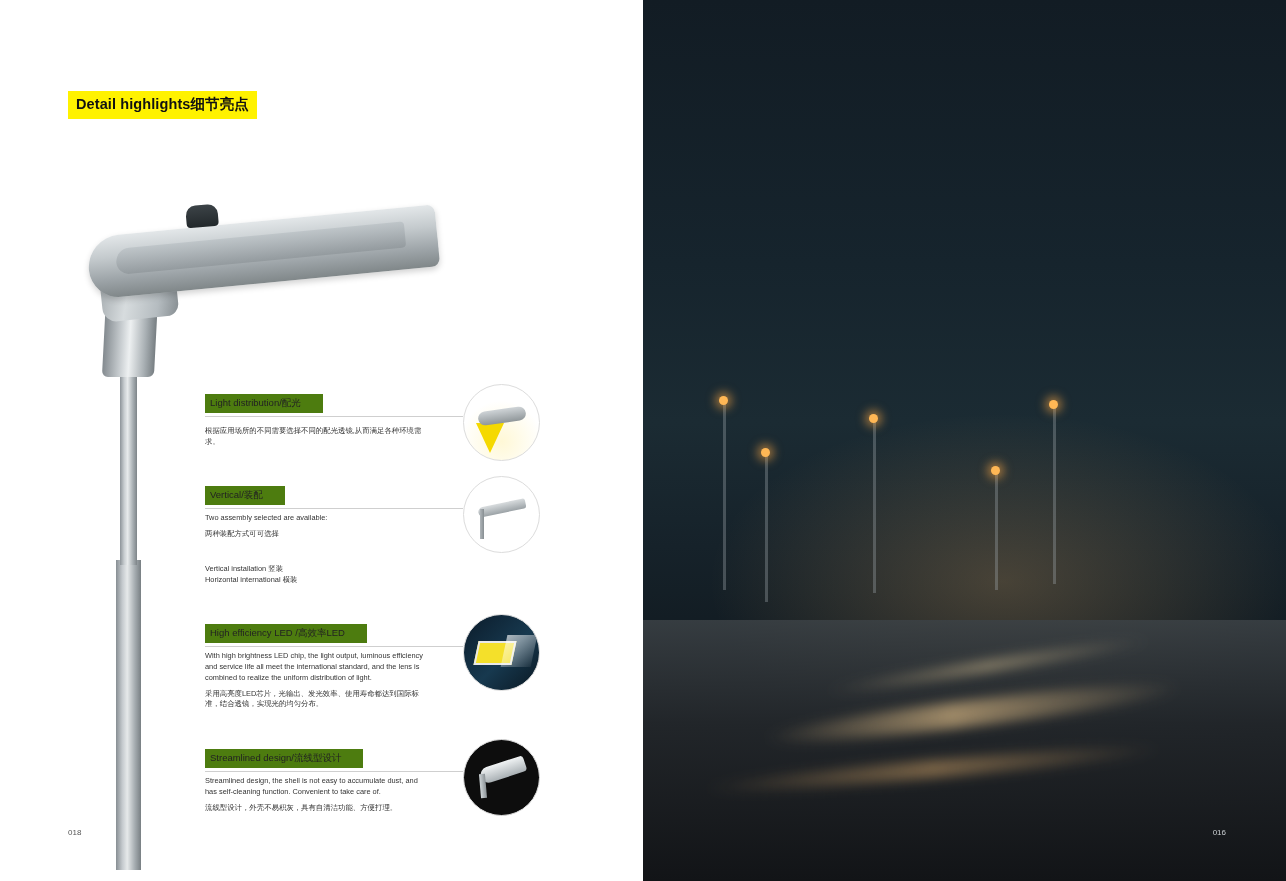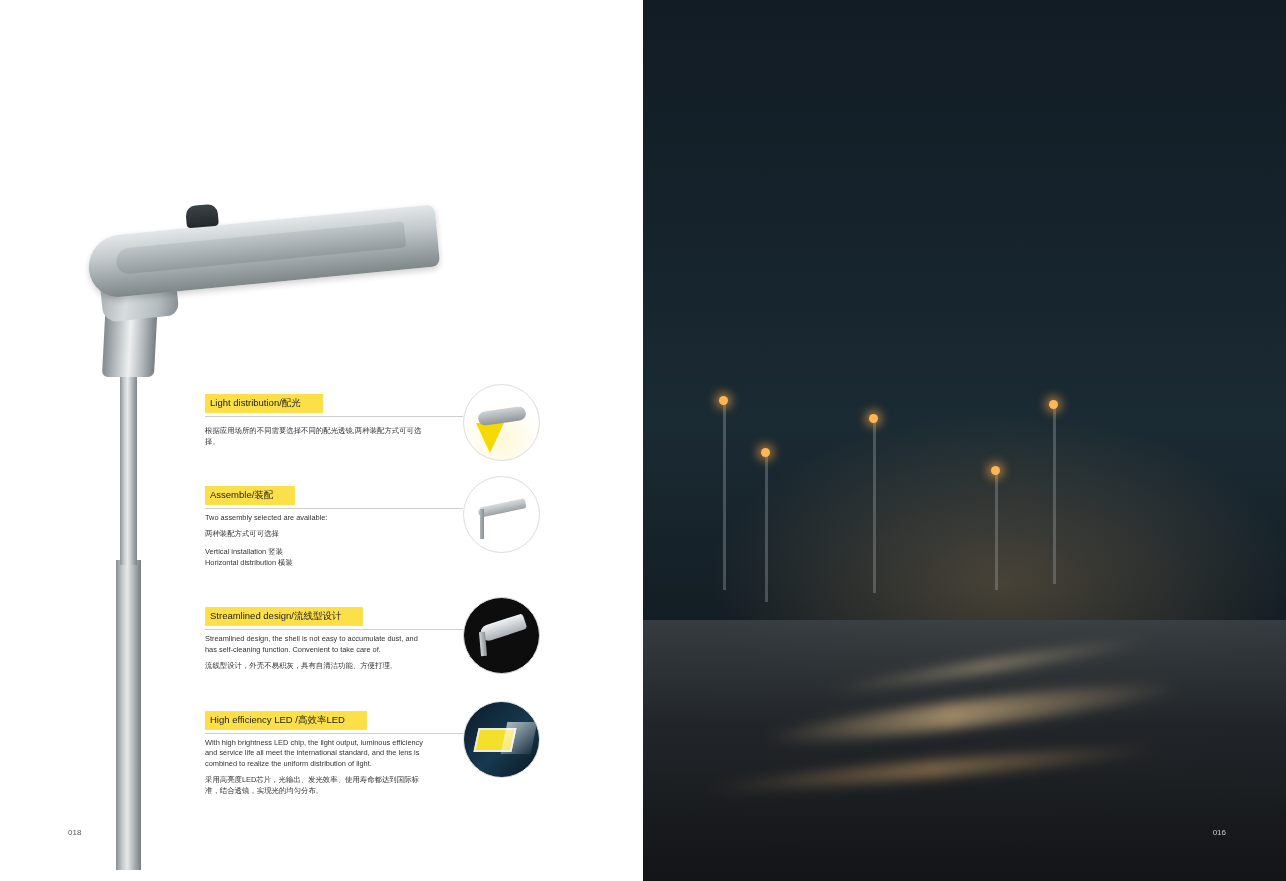--- a/index.html
+++ b/index.html
@@ -143,21 +143,21 @@
     left: 205px;
     top: 392px;
     width: 350px;
   }
   .feature {
     position: relative;
     margin-bottom: 37px;
   }
   .feature-head {
     display: inline-block;
-    background: #fde047;
+    background: #4d7c0f;
     font-size: 9.5px;
     color: #222;
     padding: 3px 22px 3px 5px;
     margin-bottom: 2px;
   }
   .feature-rule {
     border-top: 1px solid #cfcfcf;
     width: 258px;
     margin-top: 1px;
   }
@@ -165,21 +165,21 @@
     font-size: 7.4px;
     line-height: 1.45;
     color: #333;
     width: 225px;
     padding-top: 4px;
   }
   .feature-body .cn {
     margin-top: 5px;
   }
   .feature-body .gap {
-    margin-top: 7px;
+    margin-top: 24px;
   }
   .thumb {
     position: absolute;
     right: 15px;
     top: -8px;
     width: 75px;
     height: 75px;
     border-radius: 50%;
     border: 1px solid #dcdcdc;
     overflow: hidden;
@@ -355,86 +355,87 @@
     padding-left: 27px;
   }
 </style>
 </head>
 <body>
 
 <div class="spread">
 
   <div class="page-left">
 
+    <div class="detail-title">Detail highlights细节亮点</div>
 
     <div class="lamp-wrap">
       <div class="pole-bottom"></div>
       <div class="pole-top"></div>
       <div class="pole-joint"></div>
       <div class="arm-riser"></div>
       <div class="arm-elbow"></div>
       <div class="lamp-head-tail"></div>
       <div class="lamp-head">
         <div class="lamp-head-inner"></div>
       </div>
       <div class="sensor-dome"></div>
     </div>
 
     <div class="features">
 
       <div class="feature">
         <div class="feature-head">Light distribution/配光</div>
         <div class="feature-rule"></div>
         <div class="feature-body">
-          <div class="cn">根据应用场所的不同需要选择不同的配光透镜,两种装配方式可可选择。</div>
+          <div class="cn">根据应用场所的不同需要选择不同的配光透镜,从而满足各种环境需求。</div>
         </div>
         <div class="thumb thumb-1">
           <div class="beam"></div>
           <div class="lens"></div>
         </div>
       </div>
 
       <div class="feature">
-        <div class="feature-head">Assemble/装配</div>
+        <div class="feature-head">Vertical/装配</div>
         <div class="feature-rule"></div>
         <div class="feature-body">
           <div>Two assembly selected are available:</div>
           <div class="cn">两种装配方式可可选择</div>
           <div class="gap">Vertical installation 竖装</div>
-          <div>Horizontal distribution 横装</div>
+          <div>Horizontal international 横装</div>
         </div>
         <div class="thumb thumb-2">
           <div class="mini-lamp"></div>
           <div class="mini-pole"></div>
+        </div>
+      </div>
+
+      <div class="feature">
+        <div class="feature-head">High efficiency LED /高效率LED</div>
+        <div class="feature-rule"></div>
+        <div class="feature-body">
+          <div>With high brightness LED chip, the light output, luminous efficiency and service life all meet the international standard, and the lens is combined to realize the uniform distribution of light.</div>
+          <div class="cn">采用高亮度LED芯片，光输出、发光效率、使用寿命都达到国际标准，结合透镜，实现光的均匀分布。</div>
+        </div>
+        <div class="thumb thumb-4">
+          <div class="led"></div>
+          <div class="glass"></div>
         </div>
       </div>
 
       <div class="feature">
         <div class="feature-head">Streamlined design/流线型设计</div>
         <div class="feature-rule"></div>
         <div class="feature-body">
           <div>Streamlined design, the shell is not easy to accumulate dust, and has self-cleaning function. Convenient to take care of.</div>
           <div class="cn">流线型设计，外壳不易积灰，具有自清洁功能、方便打理。</div>
         </div>
         <div class="thumb thumb-3">
           <div class="shell"></div>
           <div class="shell-arm"></div>
-        </div>
-      </div>
-
-      <div class="feature">
-        <div class="feature-head">High efficiency LED /高效率LED</div>
-        <div class="feature-rule"></div>
-        <div class="feature-body">
-          <div>With high brightness LED chip, the light output, luminous efficiency and service life all meet the international standard, and the lens is combined to realize the uniform distribution of light.</div>
-          <div class="cn">采用高亮度LED芯片，光输出、发光效率、使用寿命都达到国际标准，结合透镜，实现光的均匀分布。</div>
-        </div>
-        <div class="thumb thumb-4">
-          <div class="led"></div>
-          <div class="glass"></div>
         </div>
       </div>
 
     </div>
 
     <div class="page-num-left">018</div>
   </div>
 
   <div class="page-right">
     <div class="night-bg"></div>

